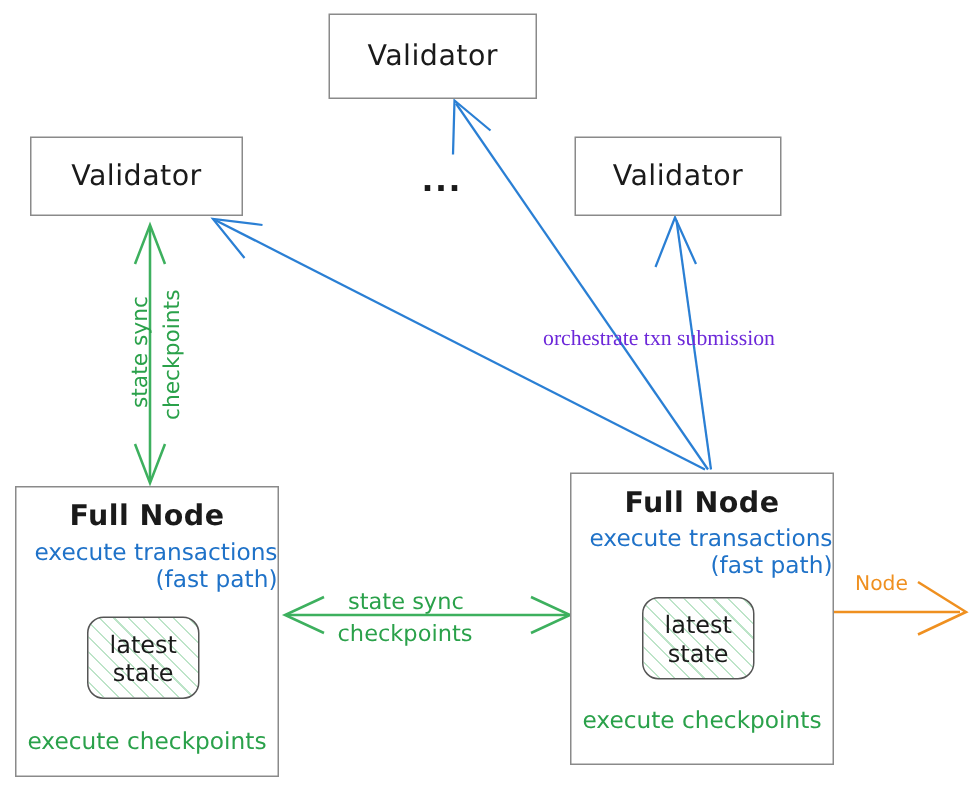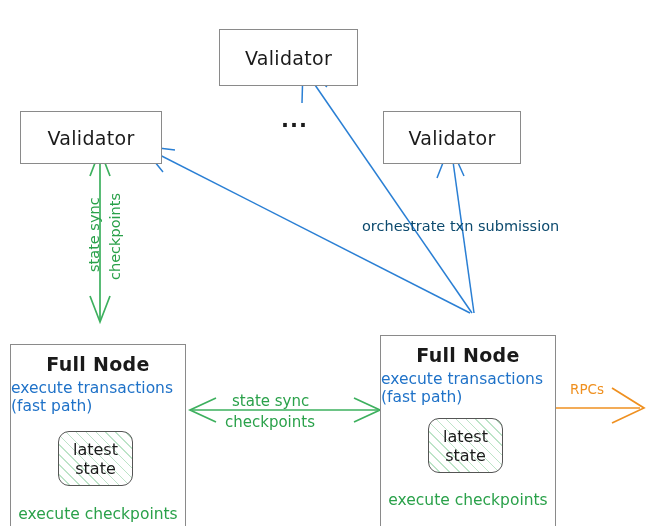--- a/index.html
+++ b/index.html
@@ -10,34 +10,33 @@
     overflow:hidden;
     position:relative;
   }
   #stage{position:absolute;left:0;top:0;width:651px;height:526px;}
 
   .node-box{
     position:absolute;
     background:#ffffff;
     border:1.6px solid #8a8a8a;
     box-sizing:border-box;
-    margin-top:20px;
   }
   .node-title{
     position:absolute;left:0;right:0;
     text-align:center;
     color:#1a1a1a;
     font-size:19px;
     letter-spacing:.3px;
   }
   .v-title{top:50%;transform:translateY(-52%);}
 
   .fn-title{top:8px;font-size:19px;font-weight:bold;}
   .fn-blue{
-    position:absolute;left:0;right:0;text-align:left;
+    position:absolute;left:0;right:0;text-align:right;
     color:#1f72c8;font-size:15.5px;line-height:18px;
   }
   .fn-green{
     position:absolute;left:0;right:0;text-align:center;
     color:#2aa14a;font-size:15.5px;
   }
 
   .state-box{
     position:absolute;
     border:1.6px solid #555;
@@ -56,21 +55,21 @@
   .state-label{
     text-align:center;color:#1a1a1a;font-size:16px;line-height:19px;
   }
 
   .ellipsis{
     position:absolute;color:#1a1a1a;font-size:21px;font-weight:700;
     letter-spacing:1px;
   }
 
   .lbl{position:absolute;white-space:nowrap;}
-  .lbl-blue{color:#0c4a6e;font-size:14.5px;}
+  .lbl-blue{color:#6d28d9;font-size:14.5px;font-family:Liberation Serif, serif;}
   .lbl-green{color:#2aa14a;font-size:15px;}
   .lbl-orange{color:#ef9020;font-size:13.5px;}
 
   .vlbl{
     position:absolute;color:#2aa14a;font-size:14.5px;
     transform-origin:left top;
     transform:rotate(-90deg);
     white-space:nowrap;
   }
   svg{position:absolute;left:0;top:0;overflow:visible;}
@@ -162,15 +161,15 @@
   </div>
 
   <div class="vlbl" style="left:86px;top:272px;">state sync</div>
   <div class="vlbl" style="left:107px;top:280px;">checkpoints</div>
 
   <div class="lbl lbl-green" style="left:232px;top:392px;">state sync</div>
   <div class="lbl lbl-green" style="left:225px;top:413px;">checkpoints</div>
 
   <div class="lbl lbl-blue" style="left:362px;top:218px;">orchestrate txn submission</div>
 
-  <div class="lbl lbl-orange" style="left:570px;top:381px;">RPCs</div>
+  <div class="lbl lbl-orange" style="left:570px;top:381px;">Node</div>
 
 </div>
 
 </body></html>

